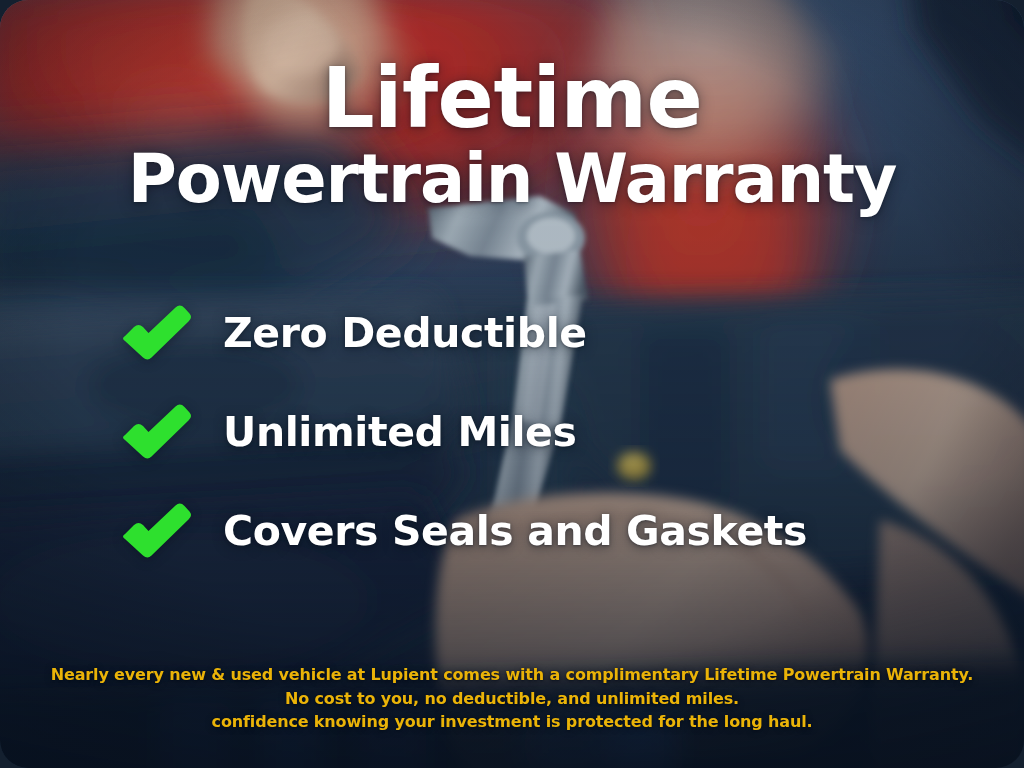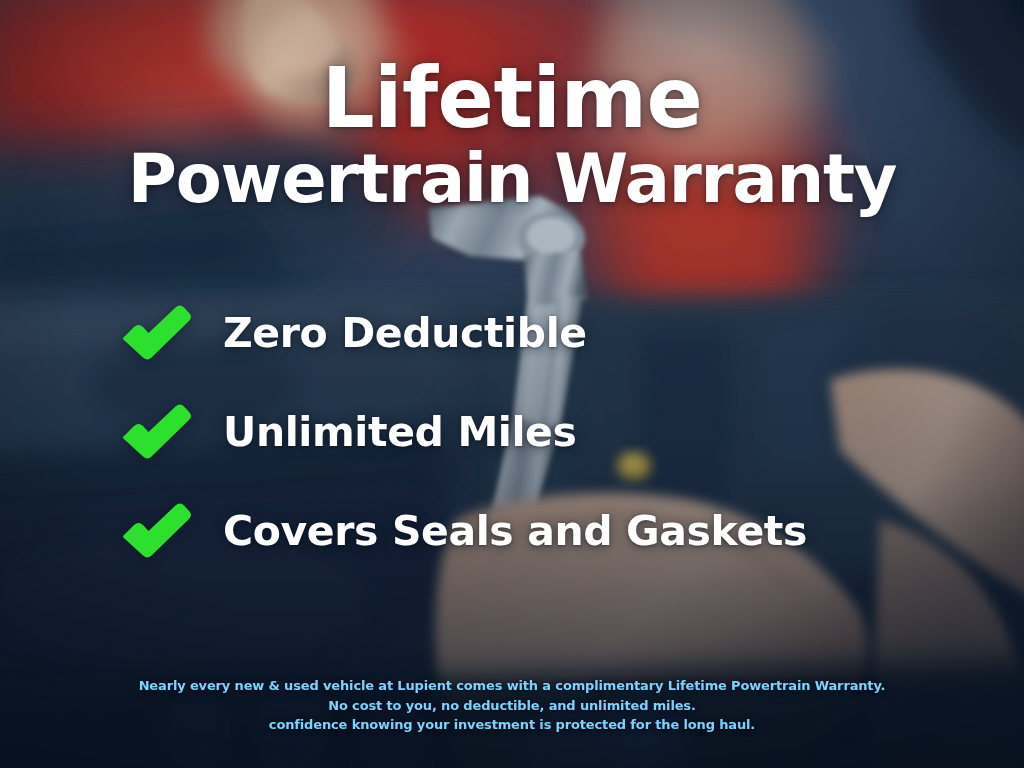--- a/index.html
+++ b/index.html
@@ -7,20 +7,21 @@
     width:1024px; height:768px;
     overflow:hidden;
     background:#14202f;
     font-family:"DejaVu Sans", sans-serif;
   }
 
   #ad-banner {
     position:relative;
     width:1024px; height:768px;
     overflow:hidden;
+    border-radius:28px;
   }
 
   
   #bg-scene {
     position:absolute; inset:0;
     width:100%; height:100%;
     display:block;
   }
   #bg-overlay {
     position:absolute; inset:0;
@@ -90,23 +91,23 @@
     white-space:nowrap;
     text-shadow:0 2px 12px rgba(6,14,26,0.50), 0 1px 3px rgba(6,14,26,0.40);
   }
 
   
   #footer-copy {
     position:absolute;
     left:0; right:0;
     bottom:34px;
     text-align:center;
-    color:#7dd3fc;
+    color:#eab308;
     font-weight:bold;
-    font-size:13px;
+    font-size:16px;
     line-height:1.48;
     letter-spacing:-0.15px;
     text-shadow:0 1px 6px rgba(6,14,26,0.75), 0 1px 2px rgba(6,14,26,0.6);
     padding:0 26px;
   }
   .footer-line { display:block; }
 </style>
 </head>
 <body>
 

